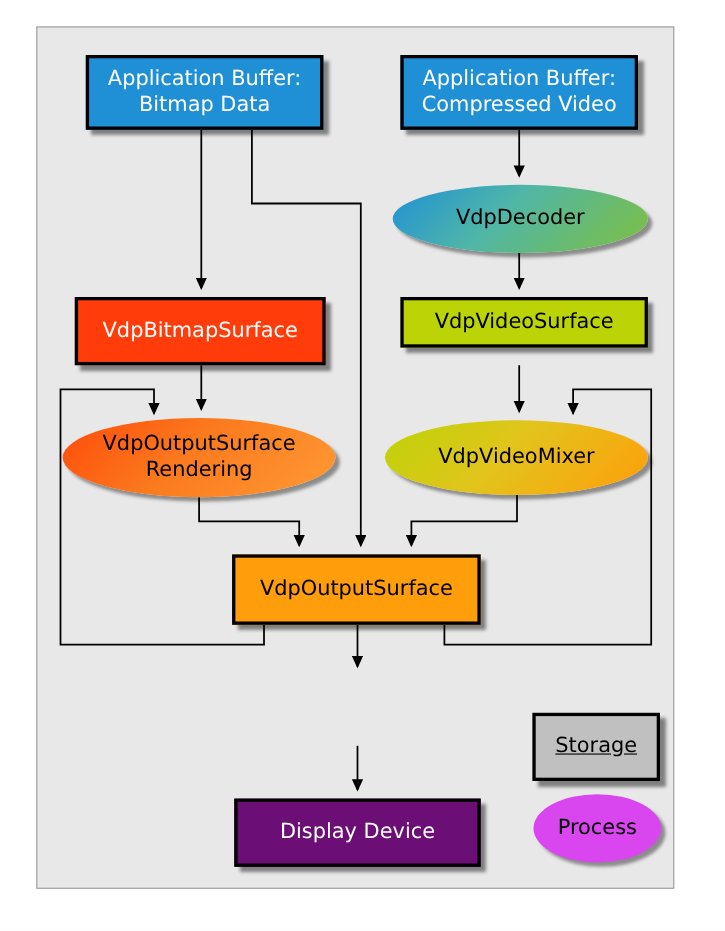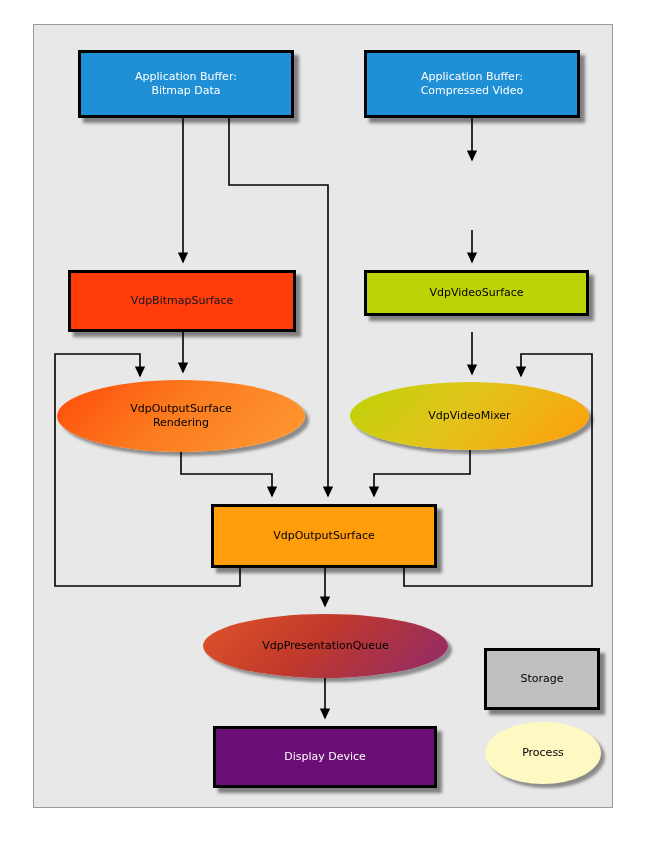--- a/index.html
+++ b/index.html
@@ -36,21 +36,21 @@
     height: 846px;
     pointer-events: none;
   }
   .node {
     position: absolute;
     box-sizing: border-box;
     display: flex;
     align-items: center;
     justify-content: center;
     text-align: center;
-    font-size: 11px;
+    font-size: 19px;
     line-height: 1.25;
     color: #000000;
     white-space: pre-line;
   }
   .rect {
     border: 3px solid #000000;
     box-shadow: 5px 5px 3px rgba(0,0,0,0.45);
   }
   .ellipse {
     border-radius: 50%;
@@ -114,51 +114,51 @@
   <div class="node rect" id="app-buffer-bitmap" style="background:#1f8fd6;color:#ffffff;">
     <span>Application Buffer:
 Bitmap Data</span>
   </div>
 
   <div class="node rect" id="app-buffer-video" style="background:#1f8fd6;color:#ffffff;">
     <span>Application Buffer:
 Compressed Video</span>
   </div>
 
+  <div class="node ellipse" id="vdp-decoder" style="background:linear-gradient(135deg,#1f8fd6 0%,#4fb6a8 42%,#7fbf3f 100%);color:#000000;">
+    <span>VdpDecoder</span>
+  </div>
 
-  <div class="node rect" id="vdp-bitmap-surface" style="background:#ff3c0a;color:#0f172a;">
+  <div class="node rect" id="vdp-bitmap-surface" style="background:#ff3c0a;color:#ffffff;">
     <span>VdpBitmapSurface</span>
   </div>
 
   <div class="node rect" id="vdp-video-surface" style="background:#bcd406;color:#000000;">
     <span>VdpVideoSurface</span>
   </div>
 
   <div class="node ellipse" id="vdp-output-rendering" style="background:linear-gradient(135deg,#ff4b0a 0%,#fb7a1e 45%,#ff9a33 100%);color:#000000;">
     <span>VdpOutputSurface
 Rendering</span>
   </div>
 
   <div class="node ellipse" id="vdp-video-mixer" style="background:linear-gradient(135deg,#bcd406 0%,#e2c41c 45%,#ff9d0a 100%);color:#000000;align-items:center;">
     <span>VdpVideoMixer</span>
   </div>
 
   <div class="node rect" id="vdp-output-surface" style="background:#ff9d0a;color:#000000;">
     <span>VdpOutputSurface</span>
   </div>
 
-  <div class="node ellipse" id="vdp-presentation-q" style="background:linear-gradient(135deg,#e0532a 0%,#c0392b 45%,#8e2a6b 100%);color:#000000;">
-    <span>VdpPresentationQueue</span>
-  </div>
 
   <div class="node rect" id="display-device" style="background:#6b0e75;color:#ffffff;text-align:center;">
     <span>Display Device</span>
   </div>
 
-  <div class="node rect" id="legend-storage" style="background:#c0c0c0;color:#000000;">
+  <div class="node rect" id="legend-storage" style="background:#c0c0c0;color:#000000;text-decoration:underline;">
     <span>Storage</span>
   </div>
 
-  <div class="node ellipse" id="legend-process" style="background:#fef9c3;color:#000000;text-align:center;">
+  <div class="node ellipse" id="legend-process" style="background:#d946ef;color:#000000;text-align:center;">
     <span>Process</span>
   </div>
 
 </div>
 
 </body></html>

